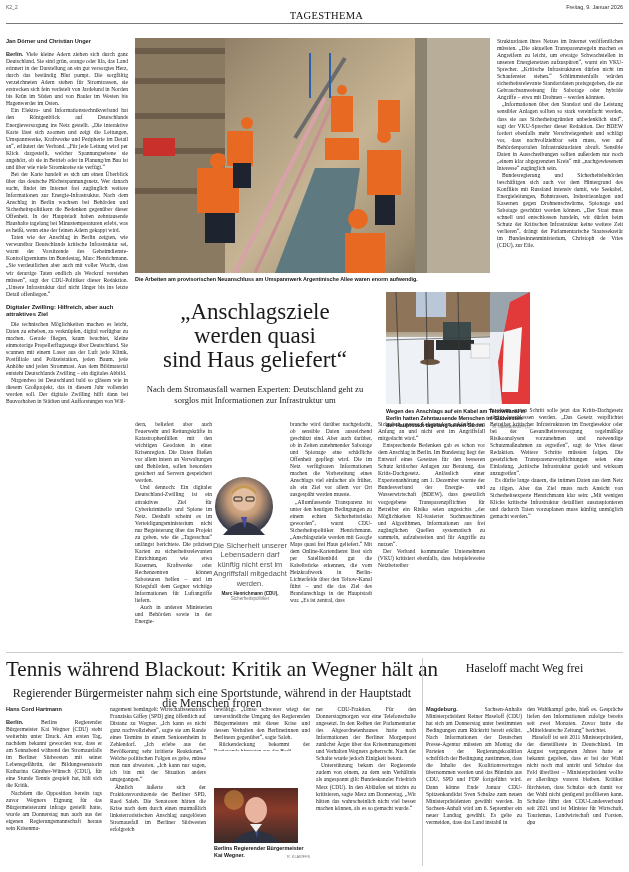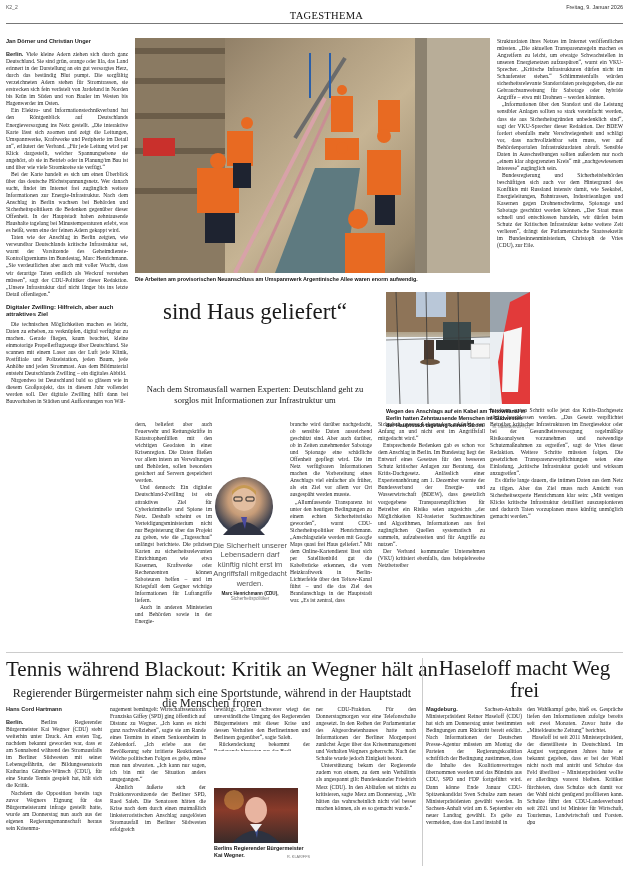--- a/index.html
+++ b/index.html
@@ -77,20 +77,22 @@
     <g fill="#1e2330">
       <rect x="70" y="175" width="30" height="30"></rect>
       <rect x="98" y="125" width="18" height="25"></rect>
       <rect x="240" y="157" width="20" height="30"></rect>
     </g>
   </svg>
 </div>
 <div class="abs caption" style="left:135px; top:276px; width:355px;">Die Arbeiten am provisorischen Neuanschluss am Umspannwerk Argentinische Allee waren enorm aufwendig.</div>
 
 <div class="abs headline" style="left:135px; top:300px; width:240px; font-size:23px; line-height:24px;">
+  <div>„Anschlagsziele</div>
+  <div>werden quasi</div>
   <div>sind Haus geliefert“</div>
 </div>
 <div class="abs headline" style="left:135px; top:384px; width:240px; font-size:8.6px; line-height:10.5px;text-align:center;">Nach dem Stromausfall warnen Experten: Deutschland geht zu sorglos mit Informationen zur Infrastruktur um</div>
 
 <div class="abs photo" style="left:386px; top:292px; width:104px; height:112px; background:linear-gradient(180deg,#b7c9de 0%,#9c8a6a 30%,#eef1f4 55%,#ffffff 100%);">
   <svg width="104" height="112" viewBox="0 0 104 112">
     <rect x="0" y="0" width="104" height="40" fill="#8e7458"></rect>
     <rect x="30" y="0" width="30" height="25" fill="#b9c7d8"></rect>
     <rect x="0" y="45" width="104" height="67" fill="#eef2f6"></rect>
     <rect x="57" y="30" width="28" height="22" fill="#3c4a4c"></rect>
@@ -191,21 +193,21 @@
   <span>Berlins Regierender Bürgermeister Kai Wegner.</span>
   <span class="credit">R. KLAR/FFS</span>
 </div>
 <div class="abs col" style="left:316px; top:706px; width:100px; height:162px; overflow:hidden;">
   <p class="first">ner CDU-Fraktion. Für den Donnerstagmorgen war eine Telefonschalte angesetzt. In den Reihen der Parlamentarier des Abgeordnetenhauses hatte nach Informationen der Berliner Morgenpost zunächst Ärger über das Krisenmanagement und Verhalten Wegners geherrscht. Nach der Schalte wurde jedoch Einigkeit betont.</p>
   <p>Unterstützung bekam der Regierende zudem von einem, zu dem sein Verhältnis als angespannt gilt: Bundeskanzler Friedrich Merz (CDU). In den Abläufen sei nichts zu kritisieren, sagte Merz am Donnerstag. „Wir hätten das wahrscheinlich nicht viel besser machen können, als es so gemacht wurde.“</p>
 </div>
 
 <div class="abs" style="left:422px; top:658px; width:1px; height:208px; background:#ccc;"></div>
 
-<div class="abs headline" style="left:426px; top:657px; width:197px; font-size:21px; line-height:22px;">
+<div class="abs headline" style="left:426px; top:657px; width:197px; font-size:12px; line-height:22px;">
   <div>Haseloff macht Weg frei</div>
 </div>
 <div class="abs col" style="left:426px; top:706px; width:96px; height:162px; overflow:hidden;">
   <p class="first"><span class="dateline">Magdeburg.</span> <span>Sachsen-Anhalts Ministerpräsident Reiner Haseloff (CDU) hat sich am Donnerstag unter bestimmten Bedingungen zum Rücktritt bereit erklärt. Nach Informationen der Deutschen Presse-Agentur müssten am Montag die Parteien der Regierungskoalition schriftlich der Bedingung zustimmen, dass die Inhalte des Koalitionsvertrages übernommen werden und das Bündnis aus CDU, SPD und FDP fortgeführt wird. Dann könne Ende Januar CDU-Spitzenkandidat Sven Schulze zum neuen Ministerpräsidenten gewählt werden. In Sachsen-Anhalt wird am 6. September ein neuer Landtag gewählt. Es gelte zu vermeiden, dass das Land instabil in</span></p>
 </div>
 <div class="abs col" style="left:527px; top:706px; width:96px; height:162px; overflow:hidden;">
   <p class="first">den Wahlkampf gehe, hieß es. Gespräche liefen den Informationen zufolge bereits seit zwei Monaten. Zuvor hatte die „Mitteldeutsche Zeitung“ berichtet.</p>
   <p><span>Haseloff ist seit 2011 Ministerpräsident, der dienstälteste in Deutschland. Im August vergangenen Jahres hatte er bekannt gegeben, dass er bei der Wahl nicht noch mal antritt und Schulze das Feld überlässt – Ministerpräsident wollte er allerdings vorerst bleiben. Kritiker fürchteten, dass Schulze sich damit vor der Wahl nicht genügend profilieren kann. Schulze führt den CDU-Landesverband seit 2021 und ist Minister für Wirtschaft, Tourismus, Landwirtschaft und Forsten.</span> <i>dpa</i></p>
 </div>
 

